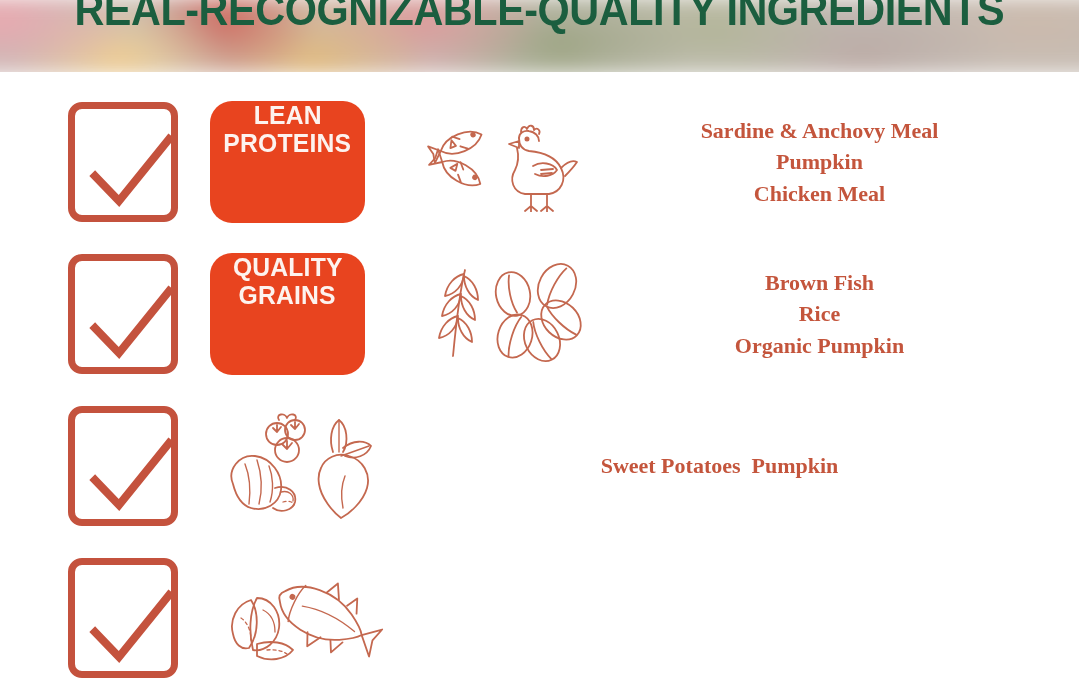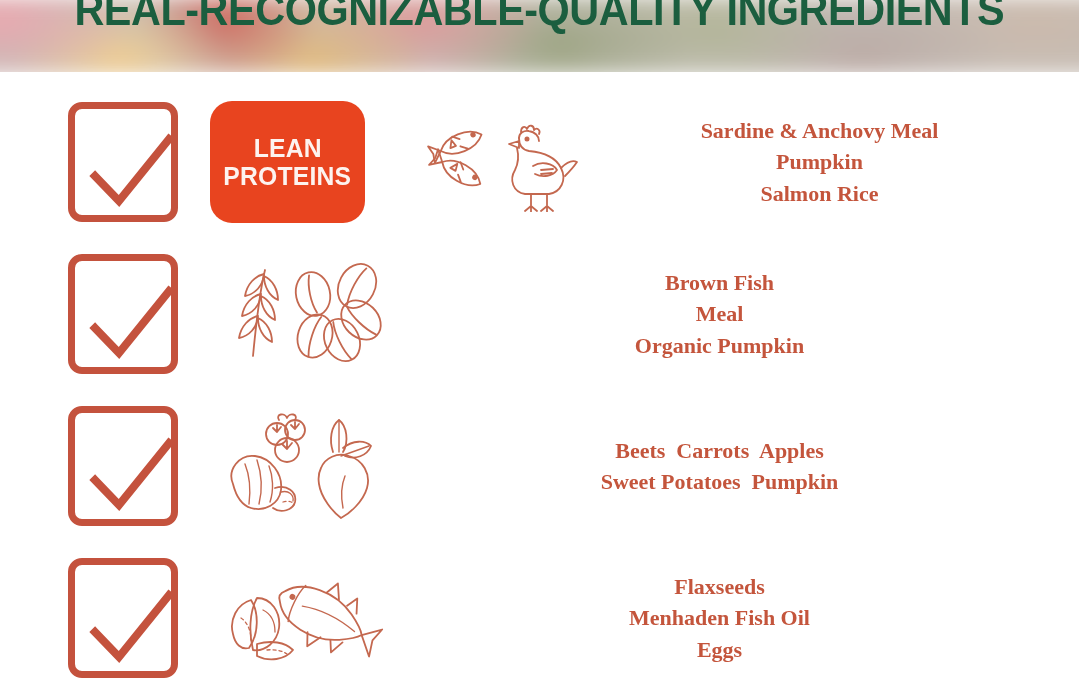--- a/index.html
+++ b/index.html
@@ -105,21 +105,20 @@
     justify-content: flex-start;
   }
   .badge {
     width: 155px;
     height: 122px;
     background: #e8441f;
     border-radius: 22px;
     display: flex;
     flex-direction: column;
     align-items: center;
-    justify-content: center;
     color: #fdf3ef;
     font-weight: bold;
     font-size: 26px;
     line-height: 1.08;
     letter-spacing: 0.2px;
     text-align: center;
   }
   .badge .l {
     display: block;
     transform: scaleX(0.95);
@@ -222,30 +221,36 @@
 
               <path d="M34 76 L34 88 M34 88 L28 93 M34 88 L34 94 M34 88 L40 93"></path>
               <path d="M50 76 L50 88 M50 88 L44 93 M50 88 L50 94 M50 88 L56 93"></path>
             </g>
           </g>
         </svg>
       </div>
       <div class="list-cell">
         <div class="ing-line">Sardine &amp; Anchovy Meal</div>
         <div class="ing-line">Pumpkin</div>
-        <div class="ing-line">Salmon Rice</div>
+        <div class="ing-line">Chicken Meal</div>
       </div>
     </div>
 
     <div class="row">
       <div class="check-cell">
         <div class="checkbox">
           <svg width="96" height="100" viewBox="0 0 96 100">
             <path d="M12 57 L36 82 L86 20" fill="none" stroke="#c4523d" stroke-width="8" stroke-linecap="square" stroke-linejoin="miter"></path>
           </svg>
+        </div>
+      </div>
+      <div class="badge-cell">
+        <div class="badge">
+          <span class="l">QUALITY</span>
+          <span class="l">GRAINS</span>
         </div>
       </div>
       <div class="art-cell">
         <svg width="160" height="104" viewBox="0 0 160 104">
           <g fill="none" stroke="#c4684f" stroke-width="1.8" stroke-linejoin="round" stroke-linecap="round">
 
             <g transform="translate(6 2)">
               <path d="M34 6 C30 22, 26 50, 22 92"></path>
               <path d="M33 10 C24 12, 16 20, 14 32 C24 30, 32 22, 33 10 Z"></path>
               <path d="M33 12 C42 16, 47 26, 47 36 C38 32, 33 22, 33 12 Z"></path>
@@ -275,21 +280,21 @@
               <g transform="rotate(-26 55 78)">
                 <ellipse cx="55" cy="78" rx="17" ry="22"></ellipse>
                 <path d="M55 58 C51 69, 51 87, 55 99"></path>
               </g>
             </g>
           </g>
         </svg>
       </div>
       <div class="list-cell">
         <div class="ing-line">Brown Fish</div>
-        <div class="ing-line">Meal</div>
+        <div class="ing-line">Rice</div>
         <div class="ing-line">Organic Pumpkin</div>
       </div>
     </div>
 
     <div class="row">
       <div class="check-cell">
         <div class="checkbox">
           <svg width="96" height="100" viewBox="0 0 96 100">
             <path d="M12 57 L36 82 L86 20" fill="none" stroke="#c4523d" stroke-width="8" stroke-linecap="square" stroke-linejoin="miter"></path>
           </svg>
@@ -328,21 +333,20 @@
               <path d="M38 2 L38 34" stroke-width="1.4"></path>
               <path d="M68 28 L40 38" stroke-width="1.4"></path>
 
               <path d="M20 50 C24 40, 36 34, 48 38 C62 42, 70 56, 66 70 C62 84, 48 96, 40 100 C32 94, 20 80, 18 66 C17 60, 18 54, 20 50 Z"></path>
               <path d="M44 58 C40 68, 40 80, 42 90" stroke-width="1.4"></path>
             </g>
           </g>
         </svg>
       </div>
       <div class="list-cell">
-        <div class="ing-line">Beets  Carrots  Apples</div>
         <div class="ing-line">Sweet Potatoes  Pumpkin</div>
       </div>
     </div>
 
     <div class="row">
       <div class="check-cell">
         <div class="checkbox">
           <svg width="96" height="100" viewBox="0 0 96 100">
             <path d="M12 57 L36 82 L86 20" fill="none" stroke="#c4523d" stroke-width="8" stroke-linecap="square" stroke-linejoin="miter"></path>
           </svg>
@@ -373,21 +377,16 @@
               <path d="M116 30 L122 19 L128 33"></path>
 
               <path d="M92 71 L98 84 L106 70"></path>
               <path d="M116 68 L122 79 L128 65"></path>
 
               <path d="M76 50 C96 44, 118 46, 134 50" stroke-width="1.4"></path>
             </g>
           </g>
         </svg>
       </div>
-      <div class="list-cell">
-        <div class="ing-line">Flaxseeds</div>
-        <div class="ing-line">Menhaden Fish Oil</div>
-        <div class="ing-line">Eggs</div>
-      </div>
     </div>
 
   </div>
 </div>
 
 </body></html>

